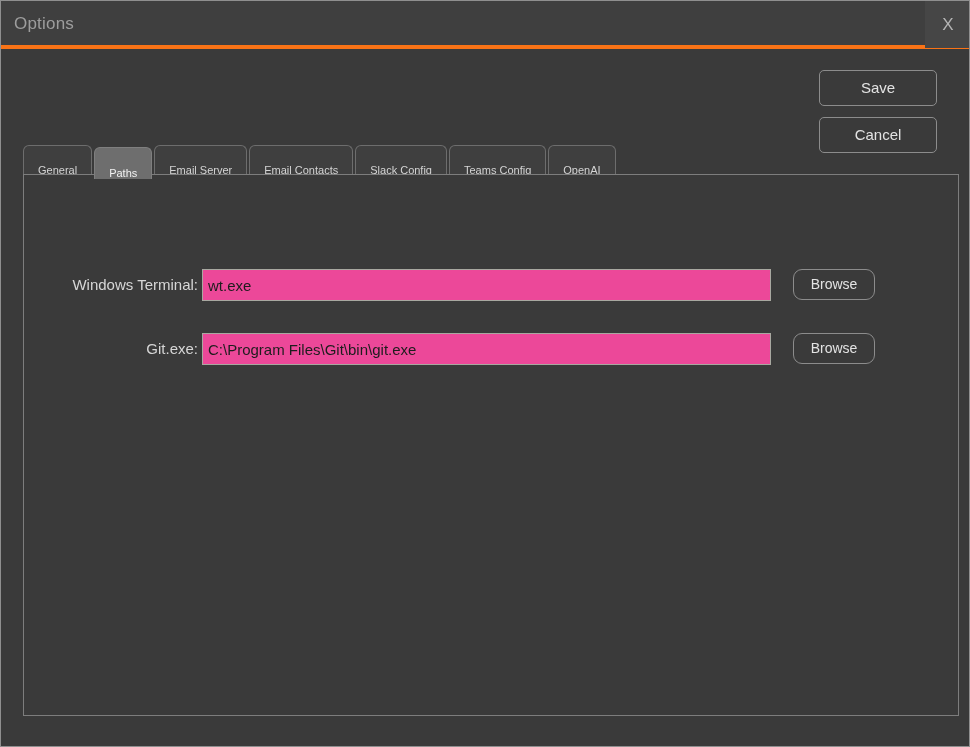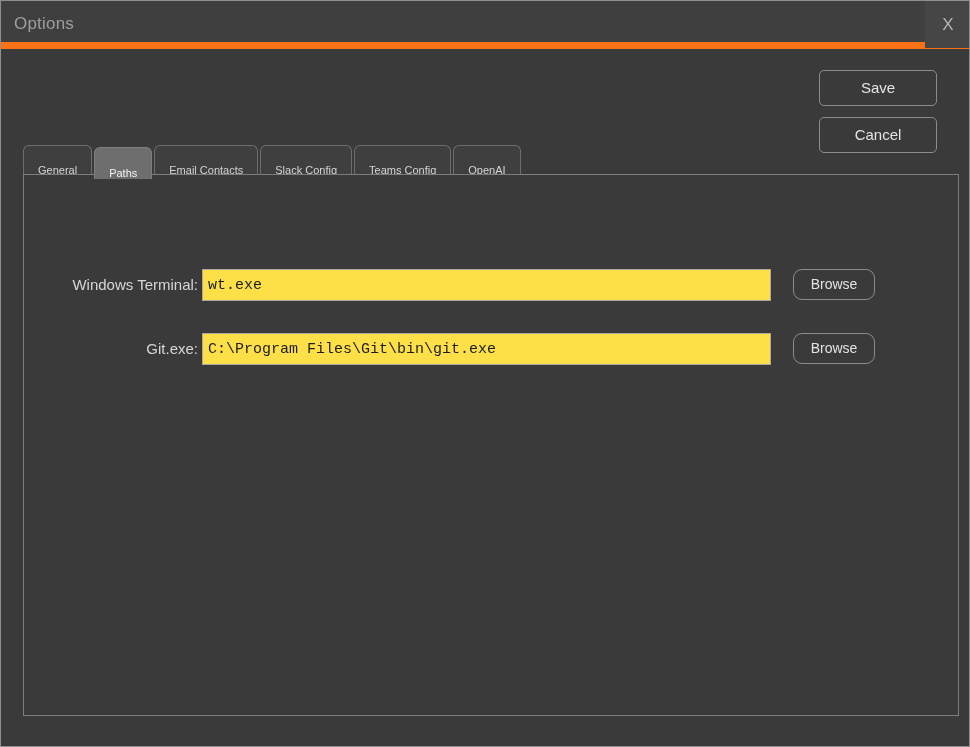--- a/index.html
+++ b/index.html
@@ -22,21 +22,21 @@
   }
 
   
   #titlebar {
     position: absolute;
     left: 0;
     top: 0;
     width: 970px;
     height: 48px;
     background: #3f3f3f;
-    border-bottom: 7px solid #f97316;
+    border-bottom: 4px solid #f97316;
     box-sizing: border-box;
   }
   #title-text {
     position: absolute;
     left: 13px;
     top: 13px;
     font-size: 17px;
     color: #9d9d9d;
     letter-spacing: 0.2px;
     white-space: nowrap;
@@ -154,25 +154,25 @@
     color: #d6d6d6;
     white-space: nowrap;
   }
   .field-input {
     position: absolute;
     left: 178px;
     top: 0px;
     width: 569px;
     height: 32px;
     box-sizing: border-box;
-    background: #fde047;
+    background: #ec4899;
     border: 1px solid #a8a8a0;
     color: #1d1d1d;
     font-size: 15px;
-    font-family: Liberation Mono, monospace;
+    font-family: Liberation Sans, sans-serif;
     padding: 0 5px;
     outline: none;
   }
   .browse-btn {
     position: absolute;
     left: 769px;
     top: 0px;
     width: 82px;
     height: 31px;
     box-sizing: border-box;
@@ -200,20 +200,21 @@
       <div id="close-glyph">X</div>
     </div>
   </div>
 
   <button class="action-btn" id="cancel-button">Cancel</button>
   <button class="action-btn" id="save-button">Save</button>
 
   <div id="tabstrip" class="clearfix">
     <div class="tab">General</div>
     <div class="tab selected">Paths</div>
+    <div class="tab">Email Server</div>
     <div class="tab">Email Contacts</div>
     <div class="tab">Slack Config</div>
     <div class="tab">Teams Config</div>
     <div class="tab">OpenAI</div>
   </div>
 
   <div id="tabpanel">
 
     <div class="form-row" id="row-terminal">
       <div class="field-label">Windows Terminal:</div>

